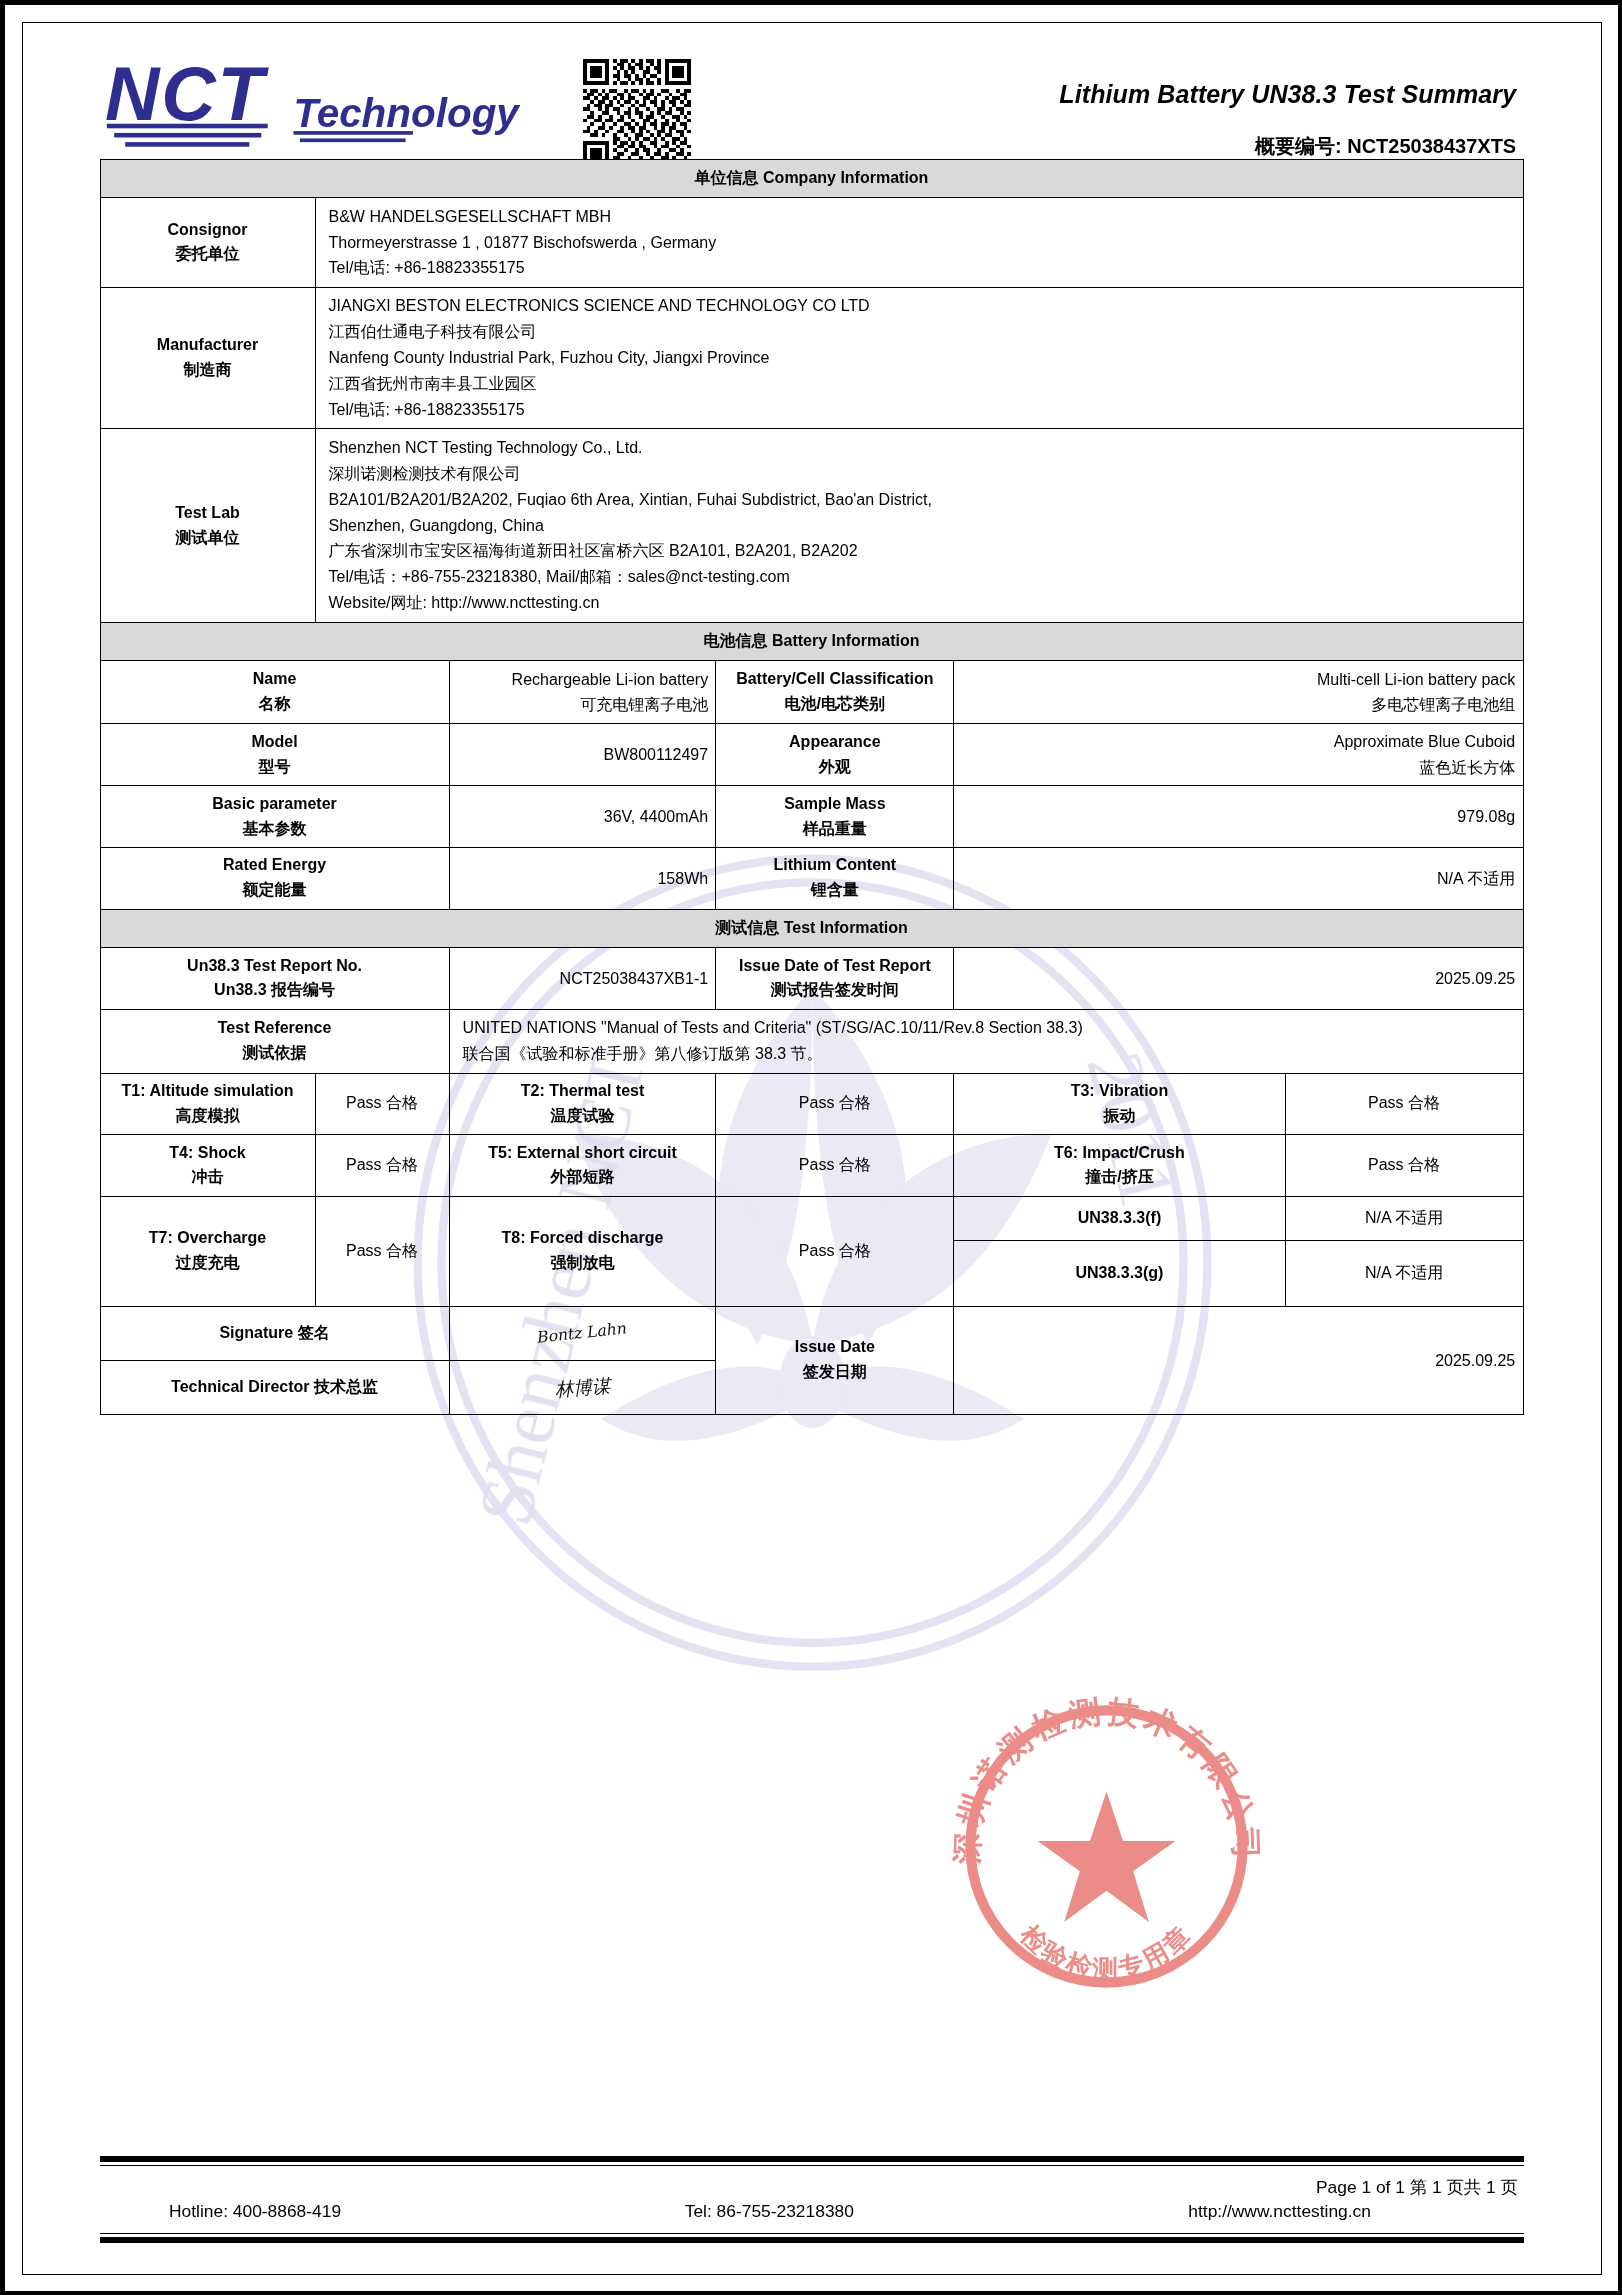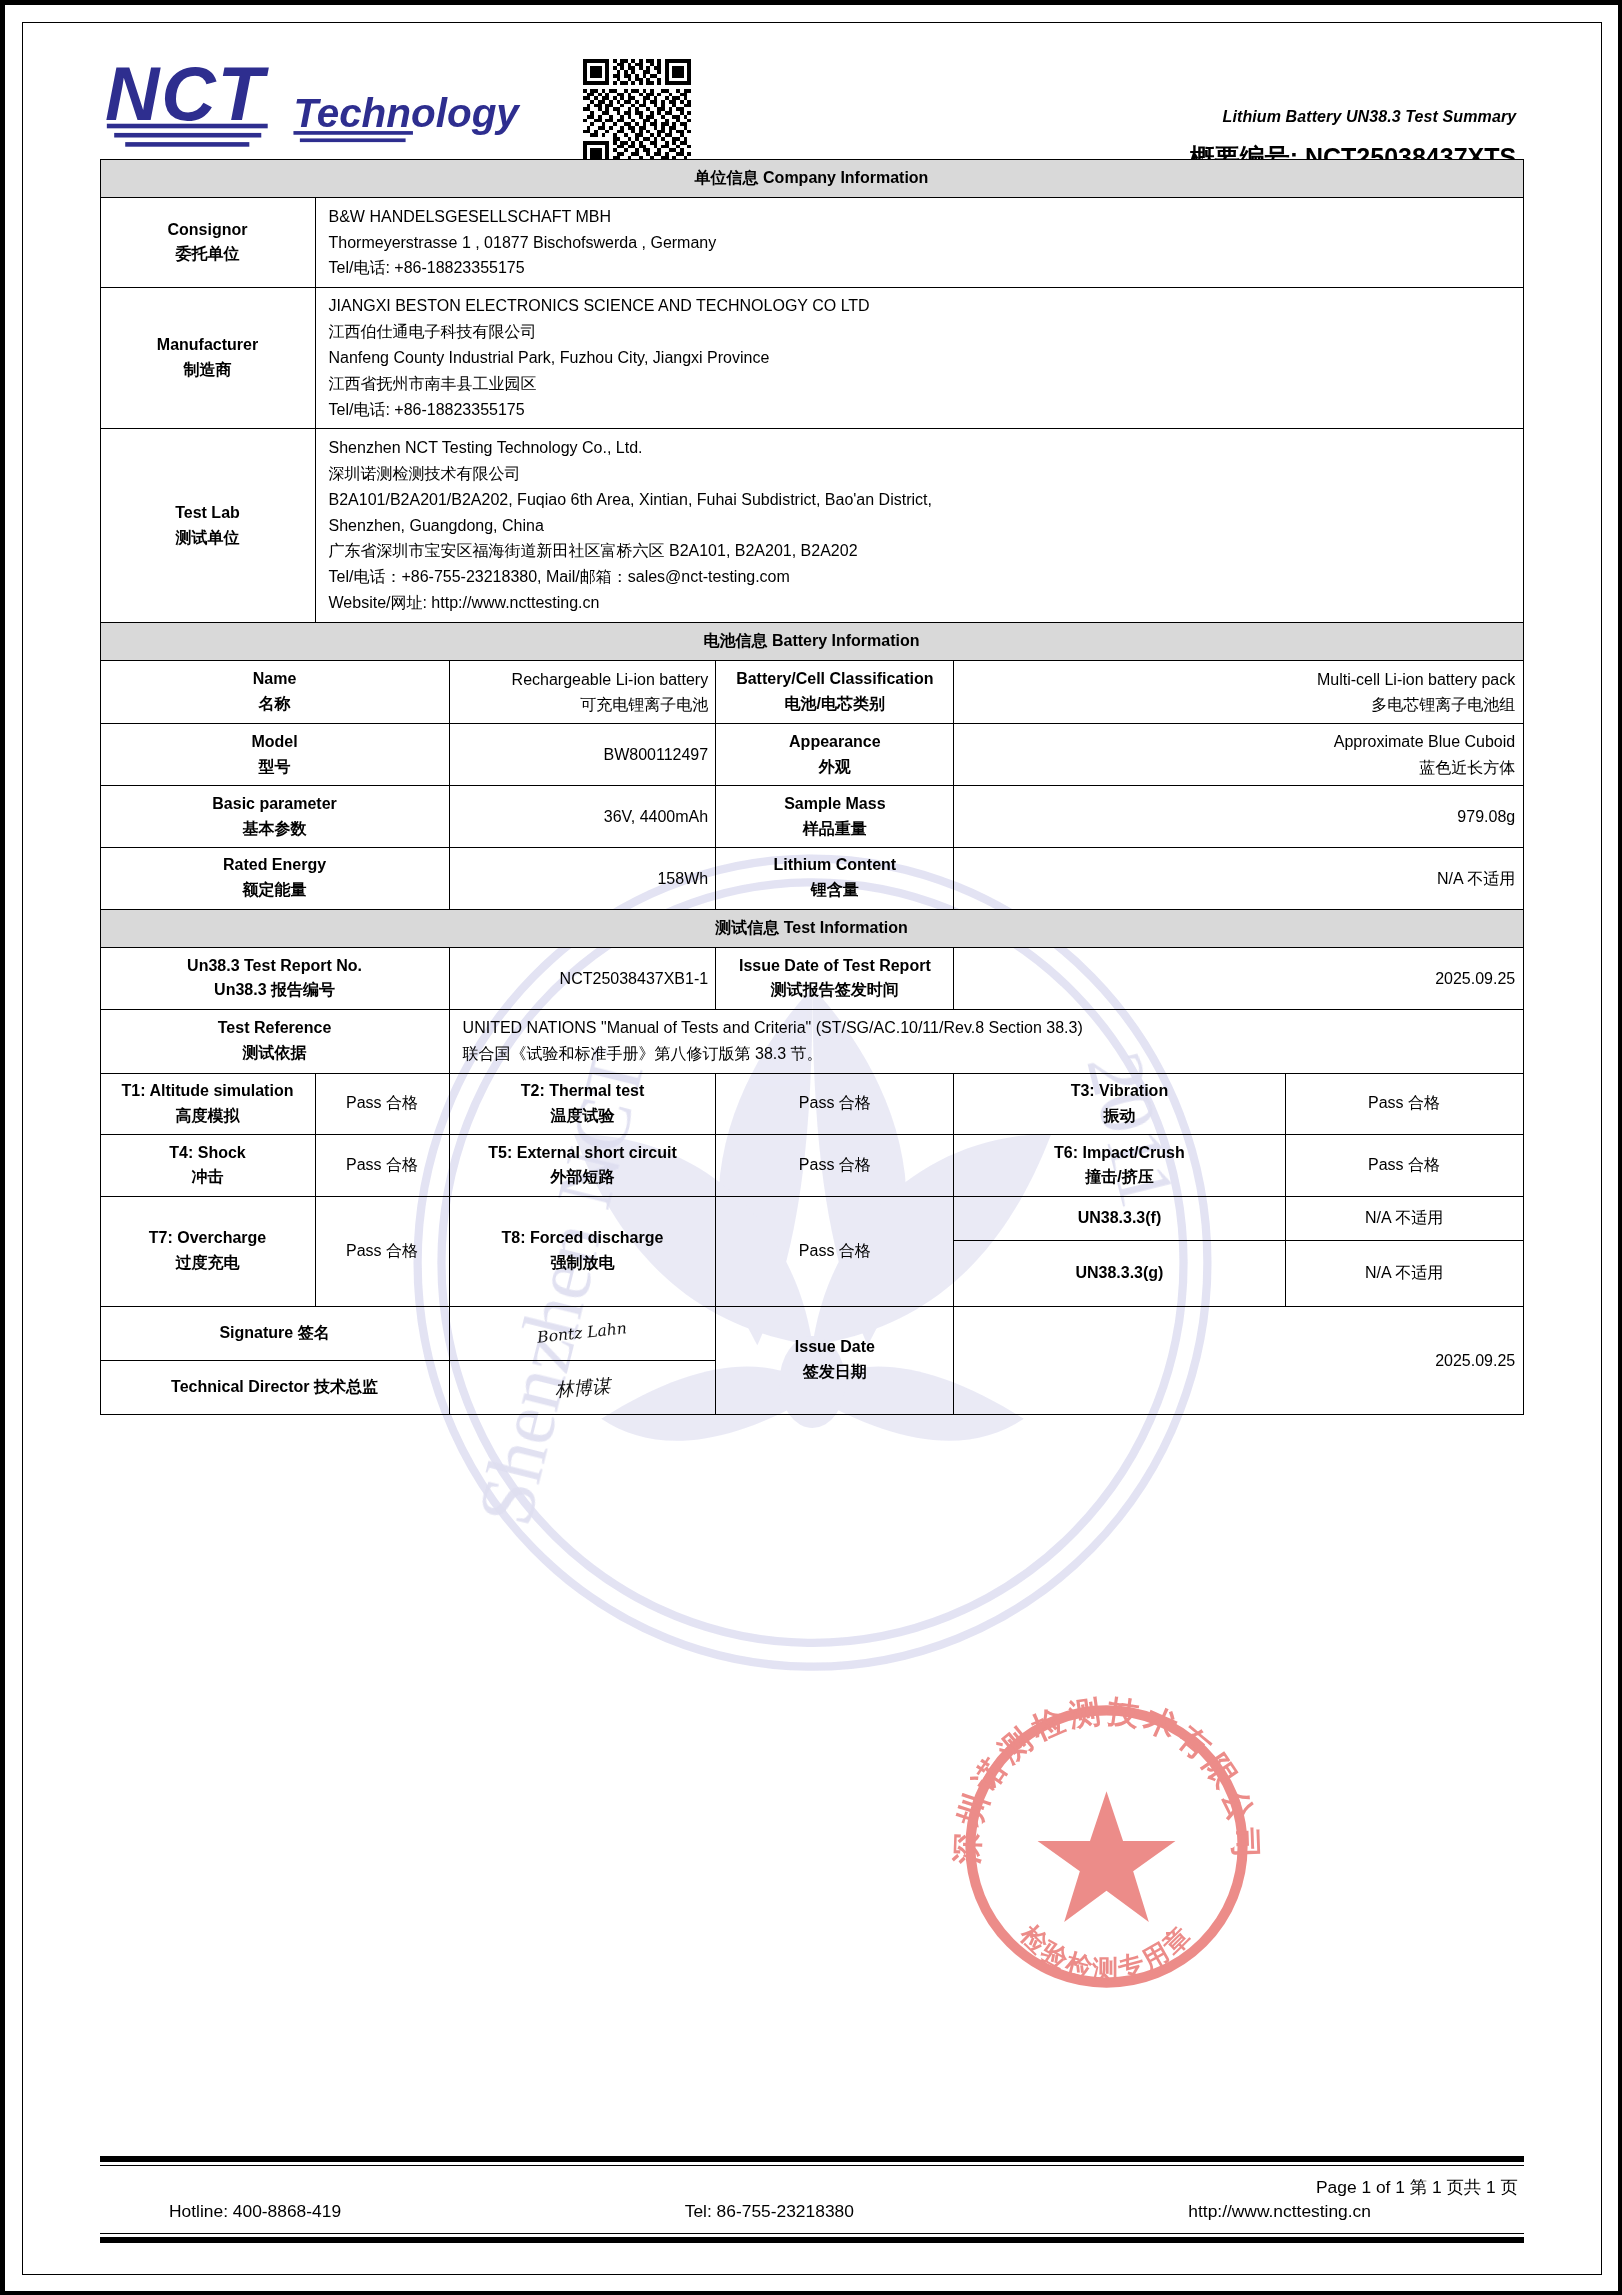--- a/index.html
+++ b/index.html
@@ -40,22 +40,22 @@
     opacity:.55;
   }
 
   
   .header{position:relative;display:flex;align-items:flex-start;
           justify-content:flex-end;height:103px;z-index:2;}
   .logo-wrap{position:relative;width:478px;height:101px;flex:0 0 auto;margin-left:5.5px;}
   .logo-svg{position:absolute;left:0;top:-3.7px;}
   .qr-wrap{position:absolute;left:478px;top:3.7px;width:108px;height:108px;}
   .hdr-right{margin-left:auto;text-align:right;padding-top:24px;padding-right:7.3px;}
-  .hdr-title{font-weight:bold;font-style:italic;font-size:16px;letter-spacing:0.1px;white-space:nowrap;margin-top:28px;}
-  .hdr-sub{font-weight:bold;font-size:25px;margin-top:15px;white-space:nowrap;}
+  .hdr-title{font-weight:bold;font-style:italic;font-size:25px;letter-spacing:0.1px;white-space:nowrap;}
+  .hdr-sub{font-weight:bold;font-size:20px;margin-top:24px;white-space:nowrap;}
 
   
   .doc-title{
     text-align:center;font-weight:bold;font-size:23px;
     margin:5.5px 0 8.3px 0;position:relative;z-index:2;letter-spacing:0.2px;
   }
 
   
   table.main{
     border-collapse:collapse;width:100%;position:relative;z-index:2;

